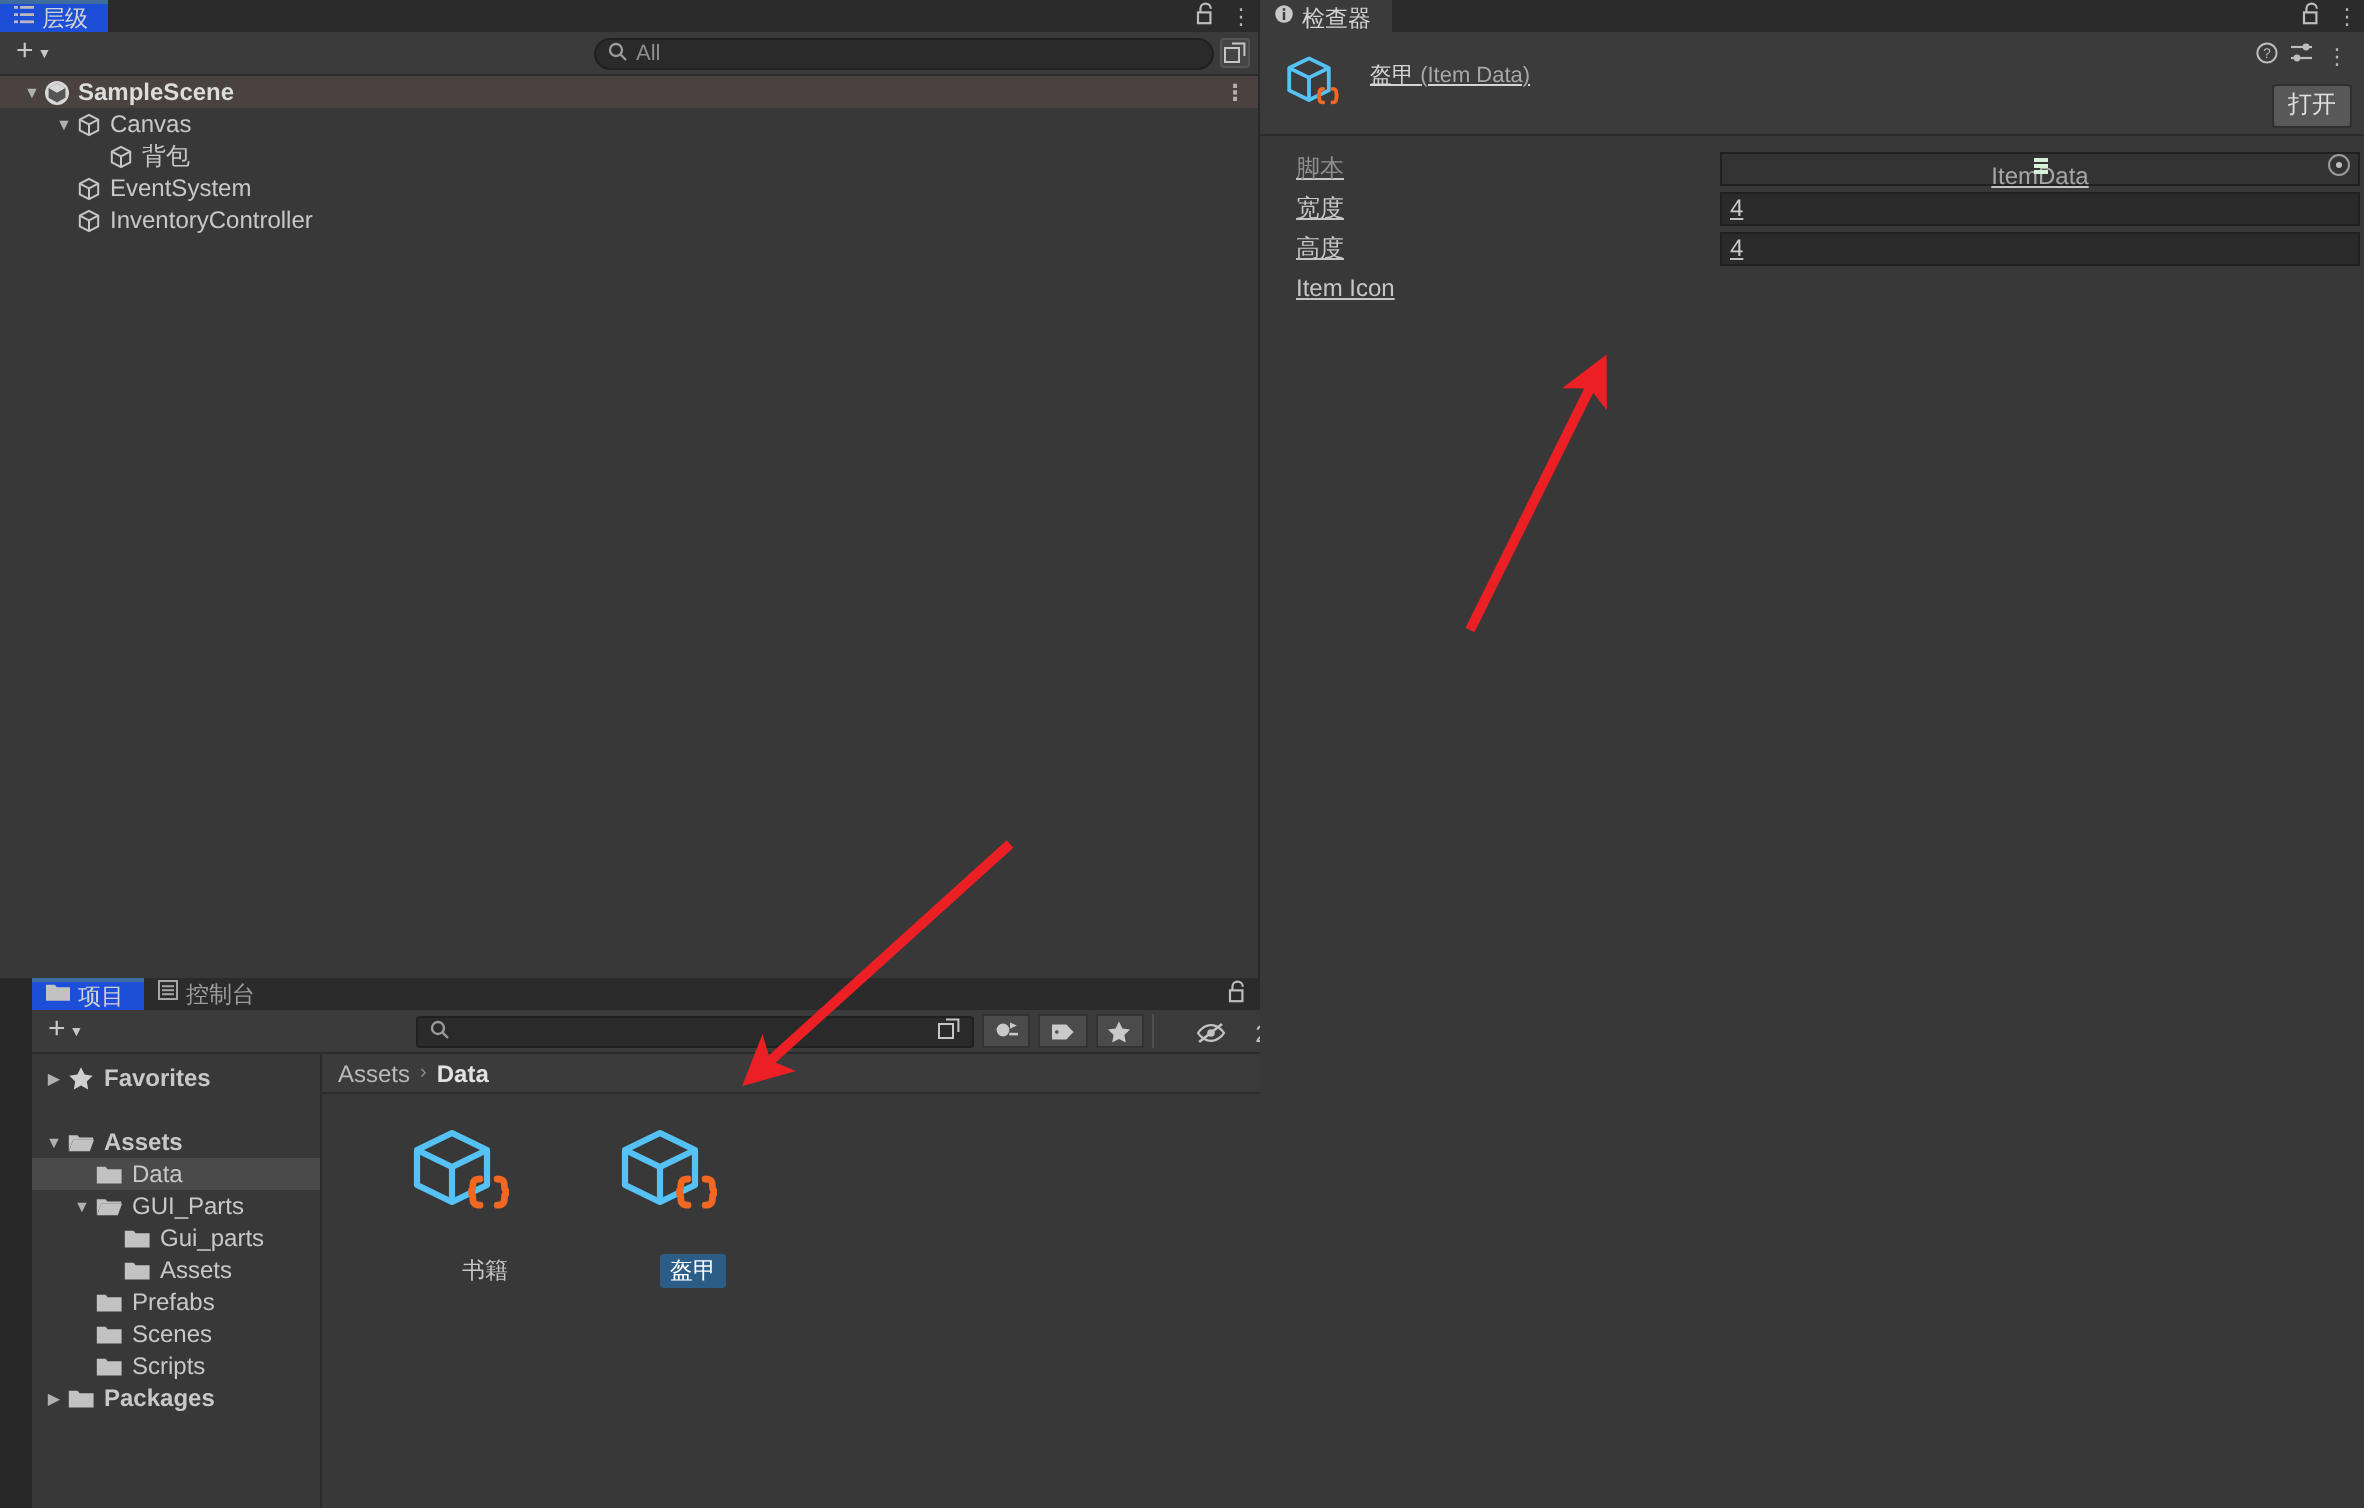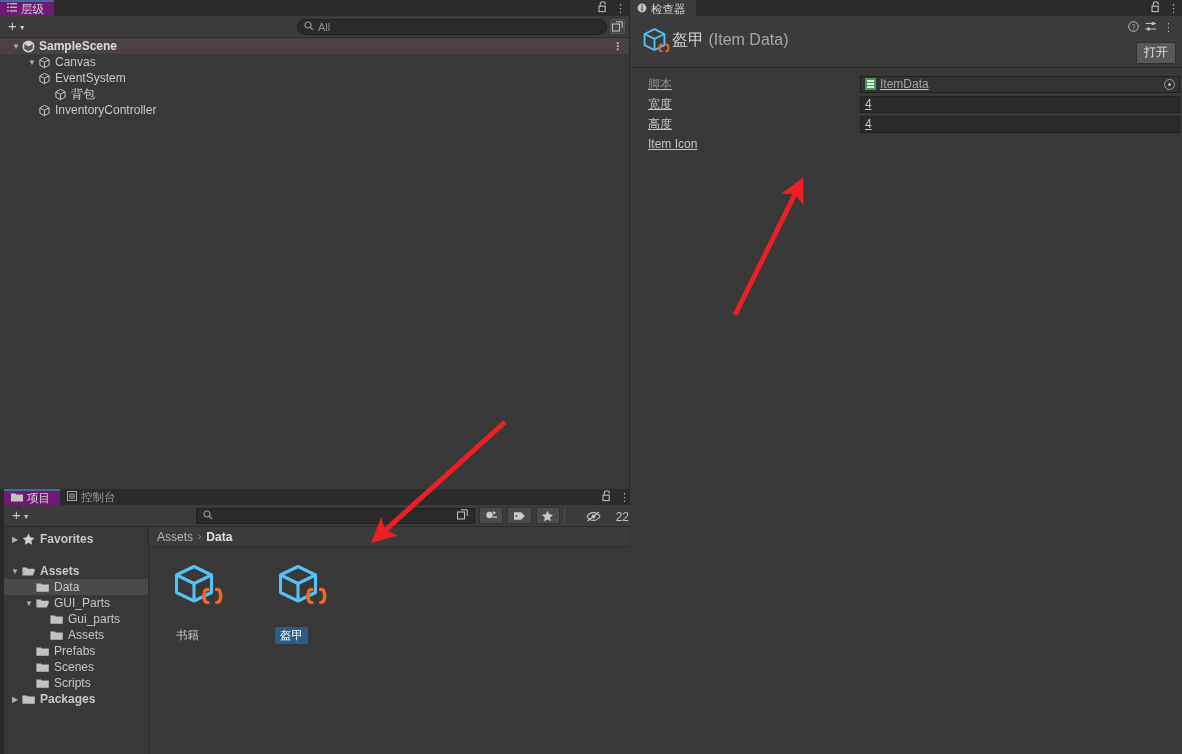--- a/index.html
+++ b/index.html
@@ -19,21 +19,21 @@
     height: 16px; background: #2b2b2b;
     display: flex; align-items: stretch;
     position: relative;
   }
   .tab {
     display: flex; align-items: center; gap: 4px;
     padding: 0 10px 0 7px; height: 16px;
     font-size: 11.5px; color: #9d9d9d;
     background: transparent; white-space: nowrap;
   }
-  .tab.active { background: #701a75; color: #d2d2d2; border-top: 2px solid #3f6c9e; padding-top: 0; }
+  .tab.active { background: #1d4ed8; color: #d2d2d2; border-top: 2px solid #3f6c9e; padding-top: 0; }
   .tab.active.noaccent { border-top: 2px solid transparent; background: #3b3b3b; }
   .tabbar-right {
     position: absolute; right: 3px; top: 0; height: 16px;
     display: flex; align-items: center; gap: 7px;
   }
   .icon { display: inline-block; line-height: 1; }
   .kebab { font-size: 11px; color: #b4b4b4; letter-spacing: 0; }
 
   
   #hier { left: 0; top: 0; width: 629px; height: 489px; background: #383838; }
@@ -64,21 +64,21 @@
     position: relative;
   }
   .hrow.scene { background: #4a4141; font-weight: bold; color: #dcdcdc; }
   .hrow .tri {
     width: 12px; font-size: 8px; color: #b0b0b0; text-align: center; flex: 0 0 12px;
   }
   .hrow .go-icon { margin-right: 4px; display: flex; align-items: center; }
   .hrow-kebab { position: absolute; right: 6px; color: #b0b0b0; font-size: 11px; }
 
   
-  #proj { left: 4px; top: 489px; width: 629px; height: 265px; background: #383838; }
+  #proj { left: 16px; top: 489px; width: 629px; height: 265px; background: #383838; }
   #proj .toolbar {
     height: 22px; background: #3b3b3b; display: flex; align-items: center;
     padding: 0 4px; gap: 4px; border-bottom: 1px solid #2b2b2b;
   }
   .tbtn {
     width: 26px; height: 17px; background: #4b4b4b; border: 1px solid #333;
     display: flex; align-items: center; justify-content: center;
     color: #c9c9c9; font-size: 11px;
   }
   .counter {
@@ -95,50 +95,50 @@
 
   .projmain { flex: 1; display: flex; flex-direction: column; background: #383838; }
   .breadcrumb {
     height: 20px; background: #3b3b3b; display: flex; align-items: center;
     gap: 5px; padding-left: 8px; font-size: 12px; color: #b9b9b9;
     border-bottom: 1px solid #2e2e2e;
   }
   .breadcrumb .cur { color: #e2e2e2; font-weight: bold; }
   .breadcrumb .sep { color: #8a8a8a; font-size: 10px; }
   .grid { flex: 1; padding: 14px 0 0 22px; display: flex; gap: 28px; align-items: flex-start; }
-  .asset { width: 76px; display: flex; flex-direction: column; align-items: flex-start; gap: 7px; }
+  .asset { width: 76px; display: flex; flex-direction: column; align-items: flex-end; gap: 7px; }
   .asset .label { font-size: 11.5px; color: #c6c6c6; padding: 1px 5px; border-radius: 2px; }
   .asset.selected .label { background: #2c5d87; color: #ffffff; }
 
   
   #insp { left: 630px; top: 0; width: 552px; height: 754px; background: #383838; }
   #insp .header {
     height: 52px; background: #3b3b3b; position: relative;
     display: flex; align-items: flex-start; padding: 10px 0 0 10px;
     border-bottom: 1px solid #2b2b2b;
   }
-  .insp-title { font-size: 16px; color: #d4d4d4; margin-left: 0; margin-top: 4px; }
+  .insp-title { font-size: 11px; color: #d4d4d4; margin-left: 13px; margin-top: 4px; text-decoration: underline; }
   .insp-title .type { color: #a8a8a8; }
   .hdr-icons { position: absolute; right: 8px; top: 5px; display: flex; align-items: center; gap: 6px; color: #bdbdbd; font-size: 11px; }
   .openbtn {
     position: absolute; right: 6px; top: 26px;
     background: #585858; border: 1px solid #2f2f2f; border-radius: 2px;
     color: #e0e0e0; font-size: 12px; padding: 1px 7px 2px 7px; margin-left: 28px;
   }
   .fields { padding-top: 6px; text-decoration: underline; }
   .frow { height: 20px; display: flex; align-items: center; font-size: 12px; }
   .flabel { width: 230px; padding-left: 18px; color: #c6c6c6; }
   .flabel.dim { color: #8f8f8f; }
   .fctrl {
     flex: 1; margin-right: 2px; height: 17px; background: #2a2a2a;
     border: 1px solid #212121; display: flex; align-items: center;
     padding: 0 4px; gap: 4px; color: #c9c9c9; font-size: 12px;
     position: relative;
   }
-  .fctrl.readonly { background: #333333; color: #a6a6a6; }
+  .fctrl.readonly { background: #333333; color: #a6a6a6; flex-direction: column; }
   .objfield-dot {
     position: absolute; right: 4px; width: 11px; height: 11px;
     border: 1px solid #9b9b9b; border-radius: 50%;
     display: flex; align-items: center; justify-content: center;
   }
   .objfield-dot::after { content: ''; width: 3px; height: 3px; border-radius: 50%; background: #bdbdbd; }
   .script-chip { width: 11px; height: 12px; background: #4c9a56; border-radius: 1px; position: relative; }
   .script-chip::after { content:''; position:absolute; left:2px; top:2px; width:7px; height:2px; background:#d7f0da; box-shadow: 0 3px 0 #d7f0da, 0 6px 0 #d7f0da; }
   .sprite-chip { width: 12px; height: 12px; border: 1px dotted #8f86d6; display: flex; align-items: center; justify-content: center; }
   .sprite-chip::after { content:''; width: 4px; height: 4px; background: #d6d6d6; }
@@ -221,40 +221,40 @@
           <span class="tri">▼</span>
           <span class="go-icon">
             <svg width="13" height="13" viewBox="0 0 13 13">
               <path d="M6.5 1.4l4.6 2.4v5.4l-4.6 2.4-4.6-2.4V3.8z" fill="none" stroke="#c6c6c6" stroke-width="1"></path>
               <path d="M1.9 3.8l4.6 2.4 4.6-2.4M6.5 6.2v5.4" fill="none" stroke="#c6c6c6" stroke-width="1"></path>
             </svg>
           </span>
           <span>Canvas</span>
         </div>
         <div class="hrow">
+          <span style="width:42px;flex:0 0 42px"></span>
+          <span class="tri"></span>
+          <span class="go-icon">
+            <svg width="13" height="13" viewBox="0 0 13 13">
+              <path d="M6.5 1.4l4.6 2.4v5.4l-4.6 2.4-4.6-2.4V3.8z" fill="none" stroke="#c6c6c6" stroke-width="1"></path>
+              <path d="M1.9 3.8l4.6 2.4 4.6-2.4M6.5 6.2v5.4" fill="none" stroke="#c6c6c6" stroke-width="1"></path>
+            </svg>
+          </span>
+          <span>背包</span>
+        </div>
+        <div class="hrow">
           <span style="width:26px;flex:0 0 26px"></span>
           <span class="tri"></span>
           <span class="go-icon">
             <svg width="13" height="13" viewBox="0 0 13 13">
               <path d="M6.5 1.4l4.6 2.4v5.4l-4.6 2.4-4.6-2.4V3.8z" fill="none" stroke="#c6c6c6" stroke-width="1"></path>
               <path d="M1.9 3.8l4.6 2.4 4.6-2.4M6.5 6.2v5.4" fill="none" stroke="#c6c6c6" stroke-width="1"></path>
             </svg>
           </span>
           <span>EventSystem</span>
-        </div>
-        <div class="hrow">
-          <span style="width:42px;flex:0 0 42px"></span>
-          <span class="tri"></span>
-          <span class="go-icon">
-            <svg width="13" height="13" viewBox="0 0 13 13">
-              <path d="M6.5 1.4l4.6 2.4v5.4l-4.6 2.4-4.6-2.4V3.8z" fill="none" stroke="#c6c6c6" stroke-width="1"></path>
-              <path d="M1.9 3.8l4.6 2.4 4.6-2.4M6.5 6.2v5.4" fill="none" stroke="#c6c6c6" stroke-width="1"></path>
-            </svg>
-          </span>
-          <span>背包</span>
         </div>
         <div class="hrow">
           <span style="width:26px;flex:0 0 26px"></span>
           <span class="tri"></span>
           <span class="go-icon">
             <svg width="13" height="13" viewBox="0 0 13 13">
               <path d="M6.5 1.4l4.6 2.4v5.4l-4.6 2.4-4.6-2.4V3.8z" fill="none" stroke="#c6c6c6" stroke-width="1"></path>
               <path d="M1.9 3.8l4.6 2.4 4.6-2.4M6.5 6.2v5.4" fill="none" stroke="#c6c6c6" stroke-width="1"></path>
             </svg>
           </span>

